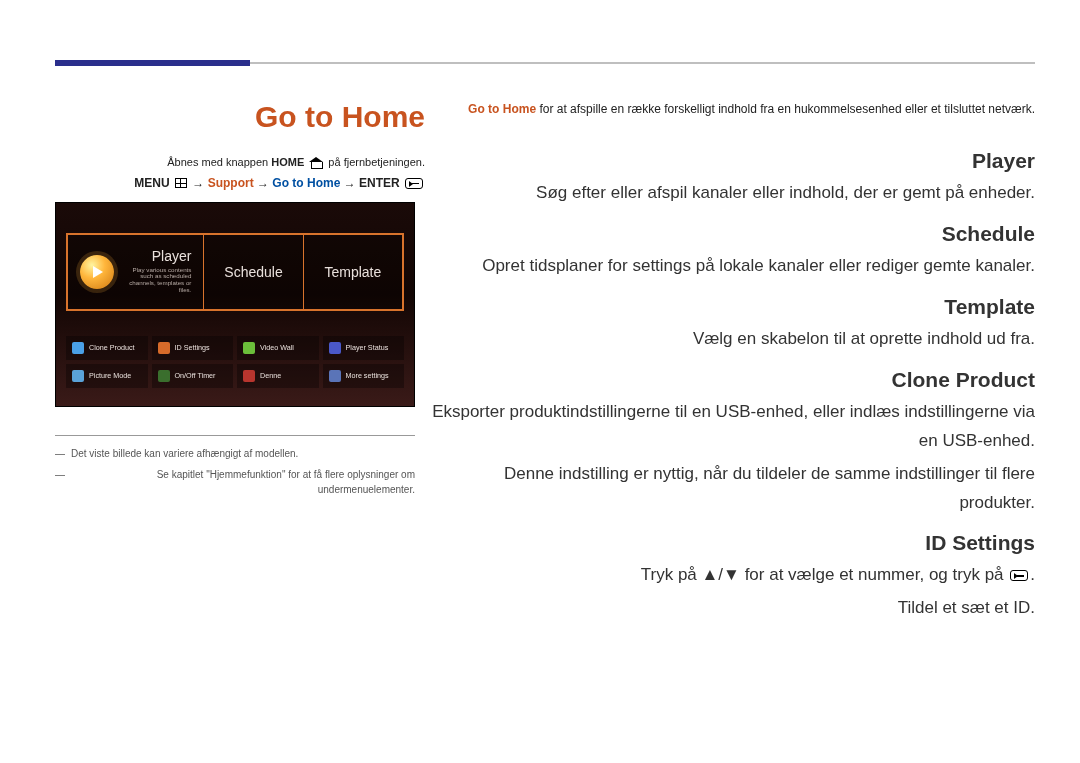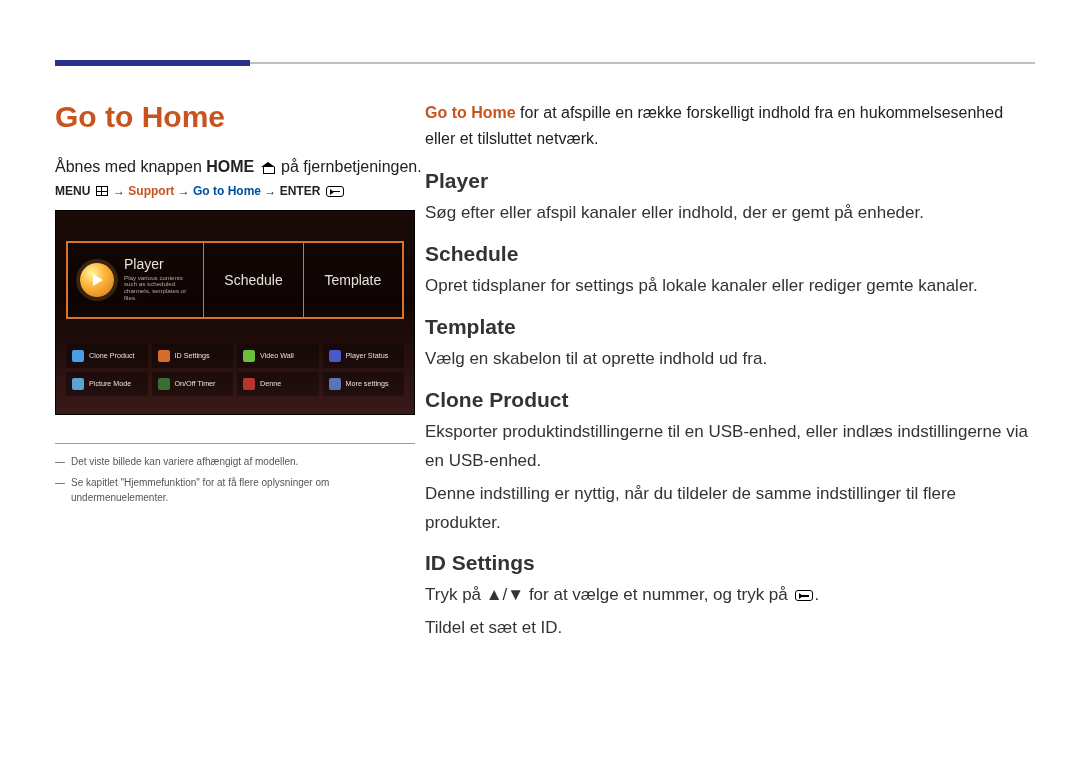--- a/index.html
+++ b/index.html
@@ -24,32 +24,33 @@
     position: absolute;
     top: 60px;
     left: 55px;
     width: 195px;
     height: 6px;
     background: #2a2f8c;
   }
   .columns {
     display: flex;
     margin-top: 40px;
+    text-align: right;
   }
   .left-col { width: 370px; flex-shrink: 0; }
   .right-col { flex: 1; }
 
   h1.go-home {
     color: #c8531f;
     font-size: 30px;
     font-weight: 700;
     margin-bottom: 20px;
   }
   .para {
-    font-size: 16px;
+    font-size: 11px;
     line-height: 1.6;
     margin-bottom: 4px;
   }
   .para .bold { font-weight: 700; }
   .menu-path {
     font-size: 12px;
     font-weight: 700;
     margin-bottom: 12px;
   }
   .menu-path .support { color: #c8531f; }
@@ -141,23 +142,23 @@
     color: #555;
     display:flex;
     gap:6px;
     line-height:1.5;
     margin-bottom:6px;
   }
   .footnote .dash { flex-shrink:0; }
 
   
   .intro {
-    font-size: 16px;
+    font-size: 12px;
     line-height: 1.6;
-    margin-bottom: 18px;
+    margin-bottom: 30px;
   }
   .intro .lead { color:#c8531f; font-weight:700;}
   h2.section {
     font-size: 21px;
     font-weight:700;
     color:#333;
     margin-top: 14px;
     margin-bottom: 6px;
   }
   .desc {

